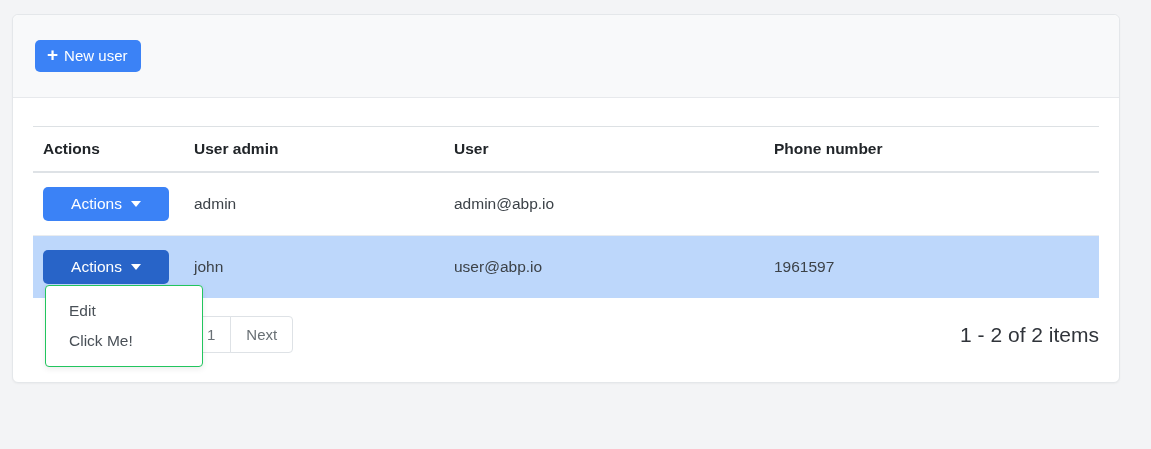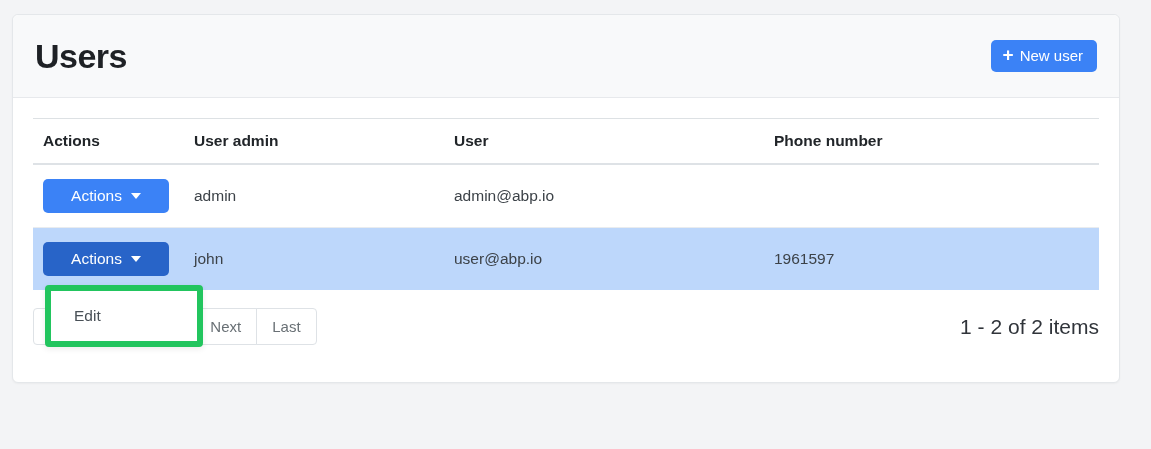--- a/index.html
+++ b/index.html
@@ -56,20 +56,21 @@
     top: -1px;
   }
   .card-body {
     padding: 20px;
     position: relative;
   }
   table.users-table {
     width: 100%;
     border-collapse: collapse;
     table-layout: fixed;
+    margin-top: 8px;
   }
   .users-table thead tr {
     border-top: 1px solid #dde1e4;
   }
   .users-table th {
     text-align: left;
     font-size: 15.5px;
     font-weight: 700;
     color: #212529;
     padding: 13px 10px;
@@ -104,20 +105,21 @@
     border-left: 5px solid transparent;
     border-right: 5px solid transparent;
     border-top: 6px solid #ffffff;
     display: inline-block;
   }
   .table-footer {
     margin-top: 18px;
     display: flex;
     align-items: center;
     justify-content: space-between;
+    margin-left: 36px;
   }
   .pager { display: flex; }
   .pager .page-btn {
     background: #ffffff;
     border: 1px solid #dee2e6;
     color: #697075;
     font-size: 15px;
     padding: 7px 15px;
     margin-left: -1px;
     cursor: pointer;
@@ -128,42 +130,41 @@
   .pager .page-btn:last-child { border-radius: 0 4px 4px 0; }
   .items-summary {
     font-size: 21px;
     color: #30343a;
   }
   .dropdown-menu {
     position: absolute;
     left: 45px; top: 285px;
     width: 158px;
     background: #ffffff;
-    border: 6px solid #22c55e;
+    border: 1px solid #22c55e;
     border-radius: 4px;
     padding: 10px 0;
     box-shadow: 0 2px 6px rgba(0,0,0,0.08);
     z-index: 50;
   }
   .dropdown-item {
     display: block;
     padding: 6px 23px;
     font-size: 15.5px;
     color: #495057;
     cursor: pointer;
     white-space: nowrap;
   }
 </style>
 </head>
 <body>
 
 <div class="card">
 
   <div class="card-header">
-    <div class="page-title">Users</div>
     <button class="btn-new-user">
       <span class="plus-glyph">+</span>
       <span>New user</span>
     </button>
   </div>
 
   <div class="card-body">
     <table class="users-table">
       <colgroup>
         <col style="width:151px">
@@ -204,22 +205,22 @@
         </tr>
       </tbody>
     </table>
 
     <div class="table-footer">
       <div class="pager">
         <button class="page-btn">First</button>
         <button class="page-btn">Prev</button>
         <button class="page-btn">1</button>
         <button class="page-btn">Next</button>
-        <button class="page-btn">Last</button>
       </div>
       <div class="items-summary">1 - 2 of 2 items</div>
     </div>
   </div>
 </div>
 
 <div class="dropdown-menu">
   <span class="dropdown-item">Edit</span>
+  <span class="dropdown-item">Click Me!</span>
 </div>
 
 </body></html>

